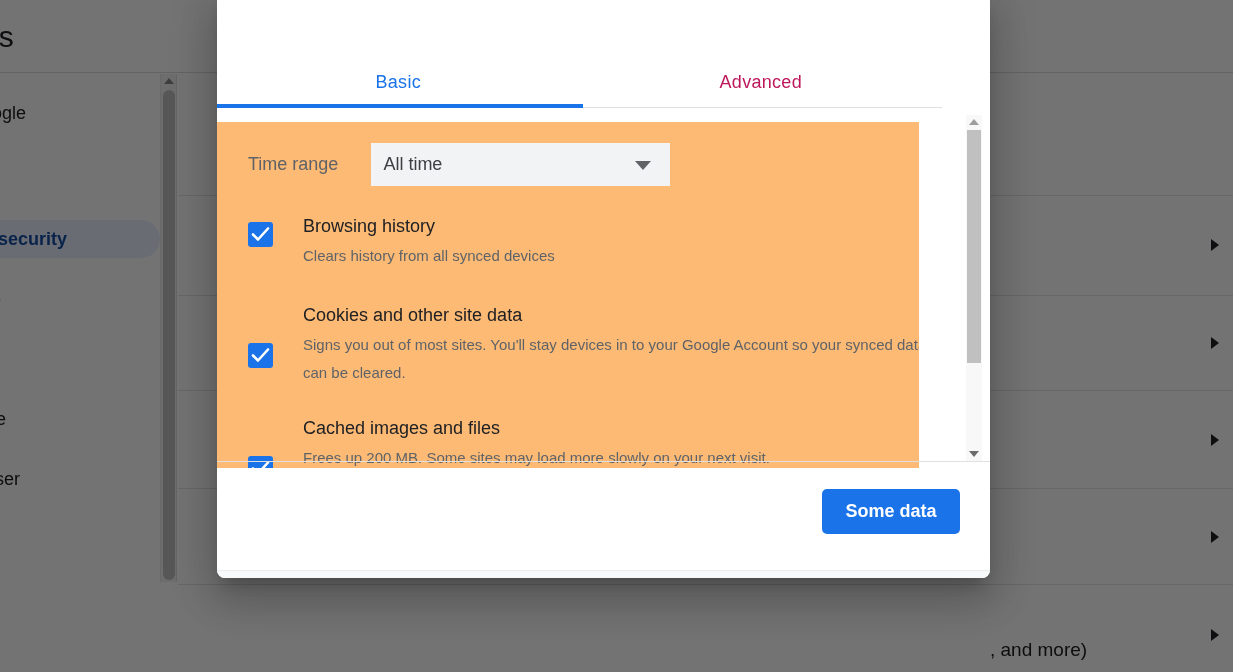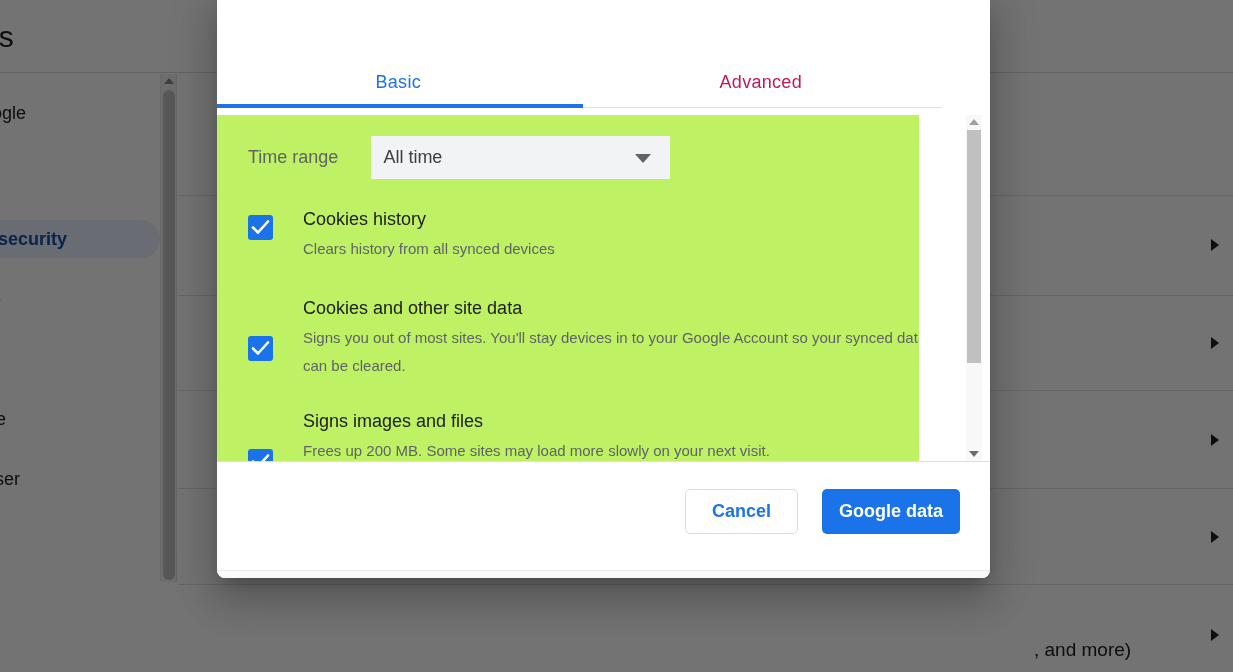--- a/index.html
+++ b/index.html
@@ -61,21 +61,21 @@
   }
   .bg-row {
     position: absolute; left: 0; right: 0; height: 1px; background: #e4e4e4;
   }
   .bg-arrow {
     position: absolute; width: 0; height: 0;
     border-top: 6px solid transparent; border-bottom: 6px solid transparent;
     border-left: 8px solid #202124;
   }
   .bg-row-text {
-    position: absolute; font-size: 19px; color: #202124; white-space: nowrap; margin-left: 44px;
+    position: absolute; font-size: 19px; color: #202124; white-space: nowrap;
   }
 
   
   .scrim {
     position: absolute; inset: 0;
     background: rgba(0,0,0,0.55);
   }
 
   
   .dialog {
@@ -105,22 +105,22 @@
     cursor: pointer; height: 49px;
   }
   .tab.selected { color: #1a73e8; }
   .tab-underline {
     position: absolute; left: 0; top: 112px; width: 366px; height: 4px;
     background: #1a73e8;
   }
 
   
   .dlg-body {
-    position: absolute; left: 0; top: 123px; width: 702px; height: 346px;
-    background: #bef264;
+    position: absolute; left: 0; top: 130px; width: 702px; height: 346px;
+    background: #fdba74;
     overflow: hidden;
   }
   .time-range-row {
     position: absolute; left: 31px; top: 20px; height: 44px;
     display: flex; align-items: center;
   }
   .time-range-label {
     font-size: 18px; color: #5f6368; margin-right: 33px; white-space: nowrap;
   }
   .select-box {
@@ -281,57 +281,56 @@
           <span class="select-arrow"></span>
         </div>
       </div>
 
       <div class="cb-item" style="top:94px;">
         <div class="cb-box" style="top:6px;">
           <svg width="19" height="17" viewBox="0 0 19 17">
             <path d="M2 8.5 L7 13.5 L17 2.5" fill="none" stroke="#ffffff" stroke-width="2.6" stroke-linecap="round" stroke-linejoin="round"></path>
           </svg>
         </div>
-        <div class="cb-title">Cookies history</div>
+        <div class="cb-title">Browsing history</div>
         <div class="cb-desc">Clears history from all synced devices</div>
       </div>
 
       <div class="cb-item" style="top:183px;">
         <div class="cb-box" style="top:38px;">
           <svg width="19" height="17" viewBox="0 0 19 17">
             <path d="M2 8.5 L7 13.5 L17 2.5" fill="none" stroke="#ffffff" stroke-width="2.6" stroke-linecap="round" stroke-linejoin="round"></path>
           </svg>
         </div>
         <div class="cb-title">Cookies and other site data</div>
         <div class="cb-desc">Signs you out of most sites. You'll stay devices in to your Google Account so your synced data can be cleared.</div>
       </div>
 
       <div class="cb-item" style="top:296px;">
         <div class="cb-box" style="top:38px;">
           <svg width="19" height="17" viewBox="0 0 19 17">
             <path d="M2 8.5 L7 13.5 L17 2.5" fill="none" stroke="#ffffff" stroke-width="2.6" stroke-linecap="round" stroke-linejoin="round"></path>
           </svg>
         </div>
-        <div class="cb-title">Signs images and files</div>
+        <div class="cb-title">Cached images and files</div>
         <div class="cb-desc">Frees up 200 MB. Some sites may load more slowly on your next visit.</div>
       </div>
 
     </div>
 
     <div class="inner-scrollbar">
       <div class="arr up"></div>
       <div class="thumb"></div>
       <div class="arr down"></div>
     </div>
 
     <div class="dlg-divider"></div>
 
     <div class="actions">
-      <button class="btn btn-cancel">Cancel</button>
-      <button class="btn btn-primary">Google data</button>
+      <button class="btn btn-primary">Some data</button>
     </div>
 
     <div class="dlg-footer">
       
       
       
       
       
     </div>
 

